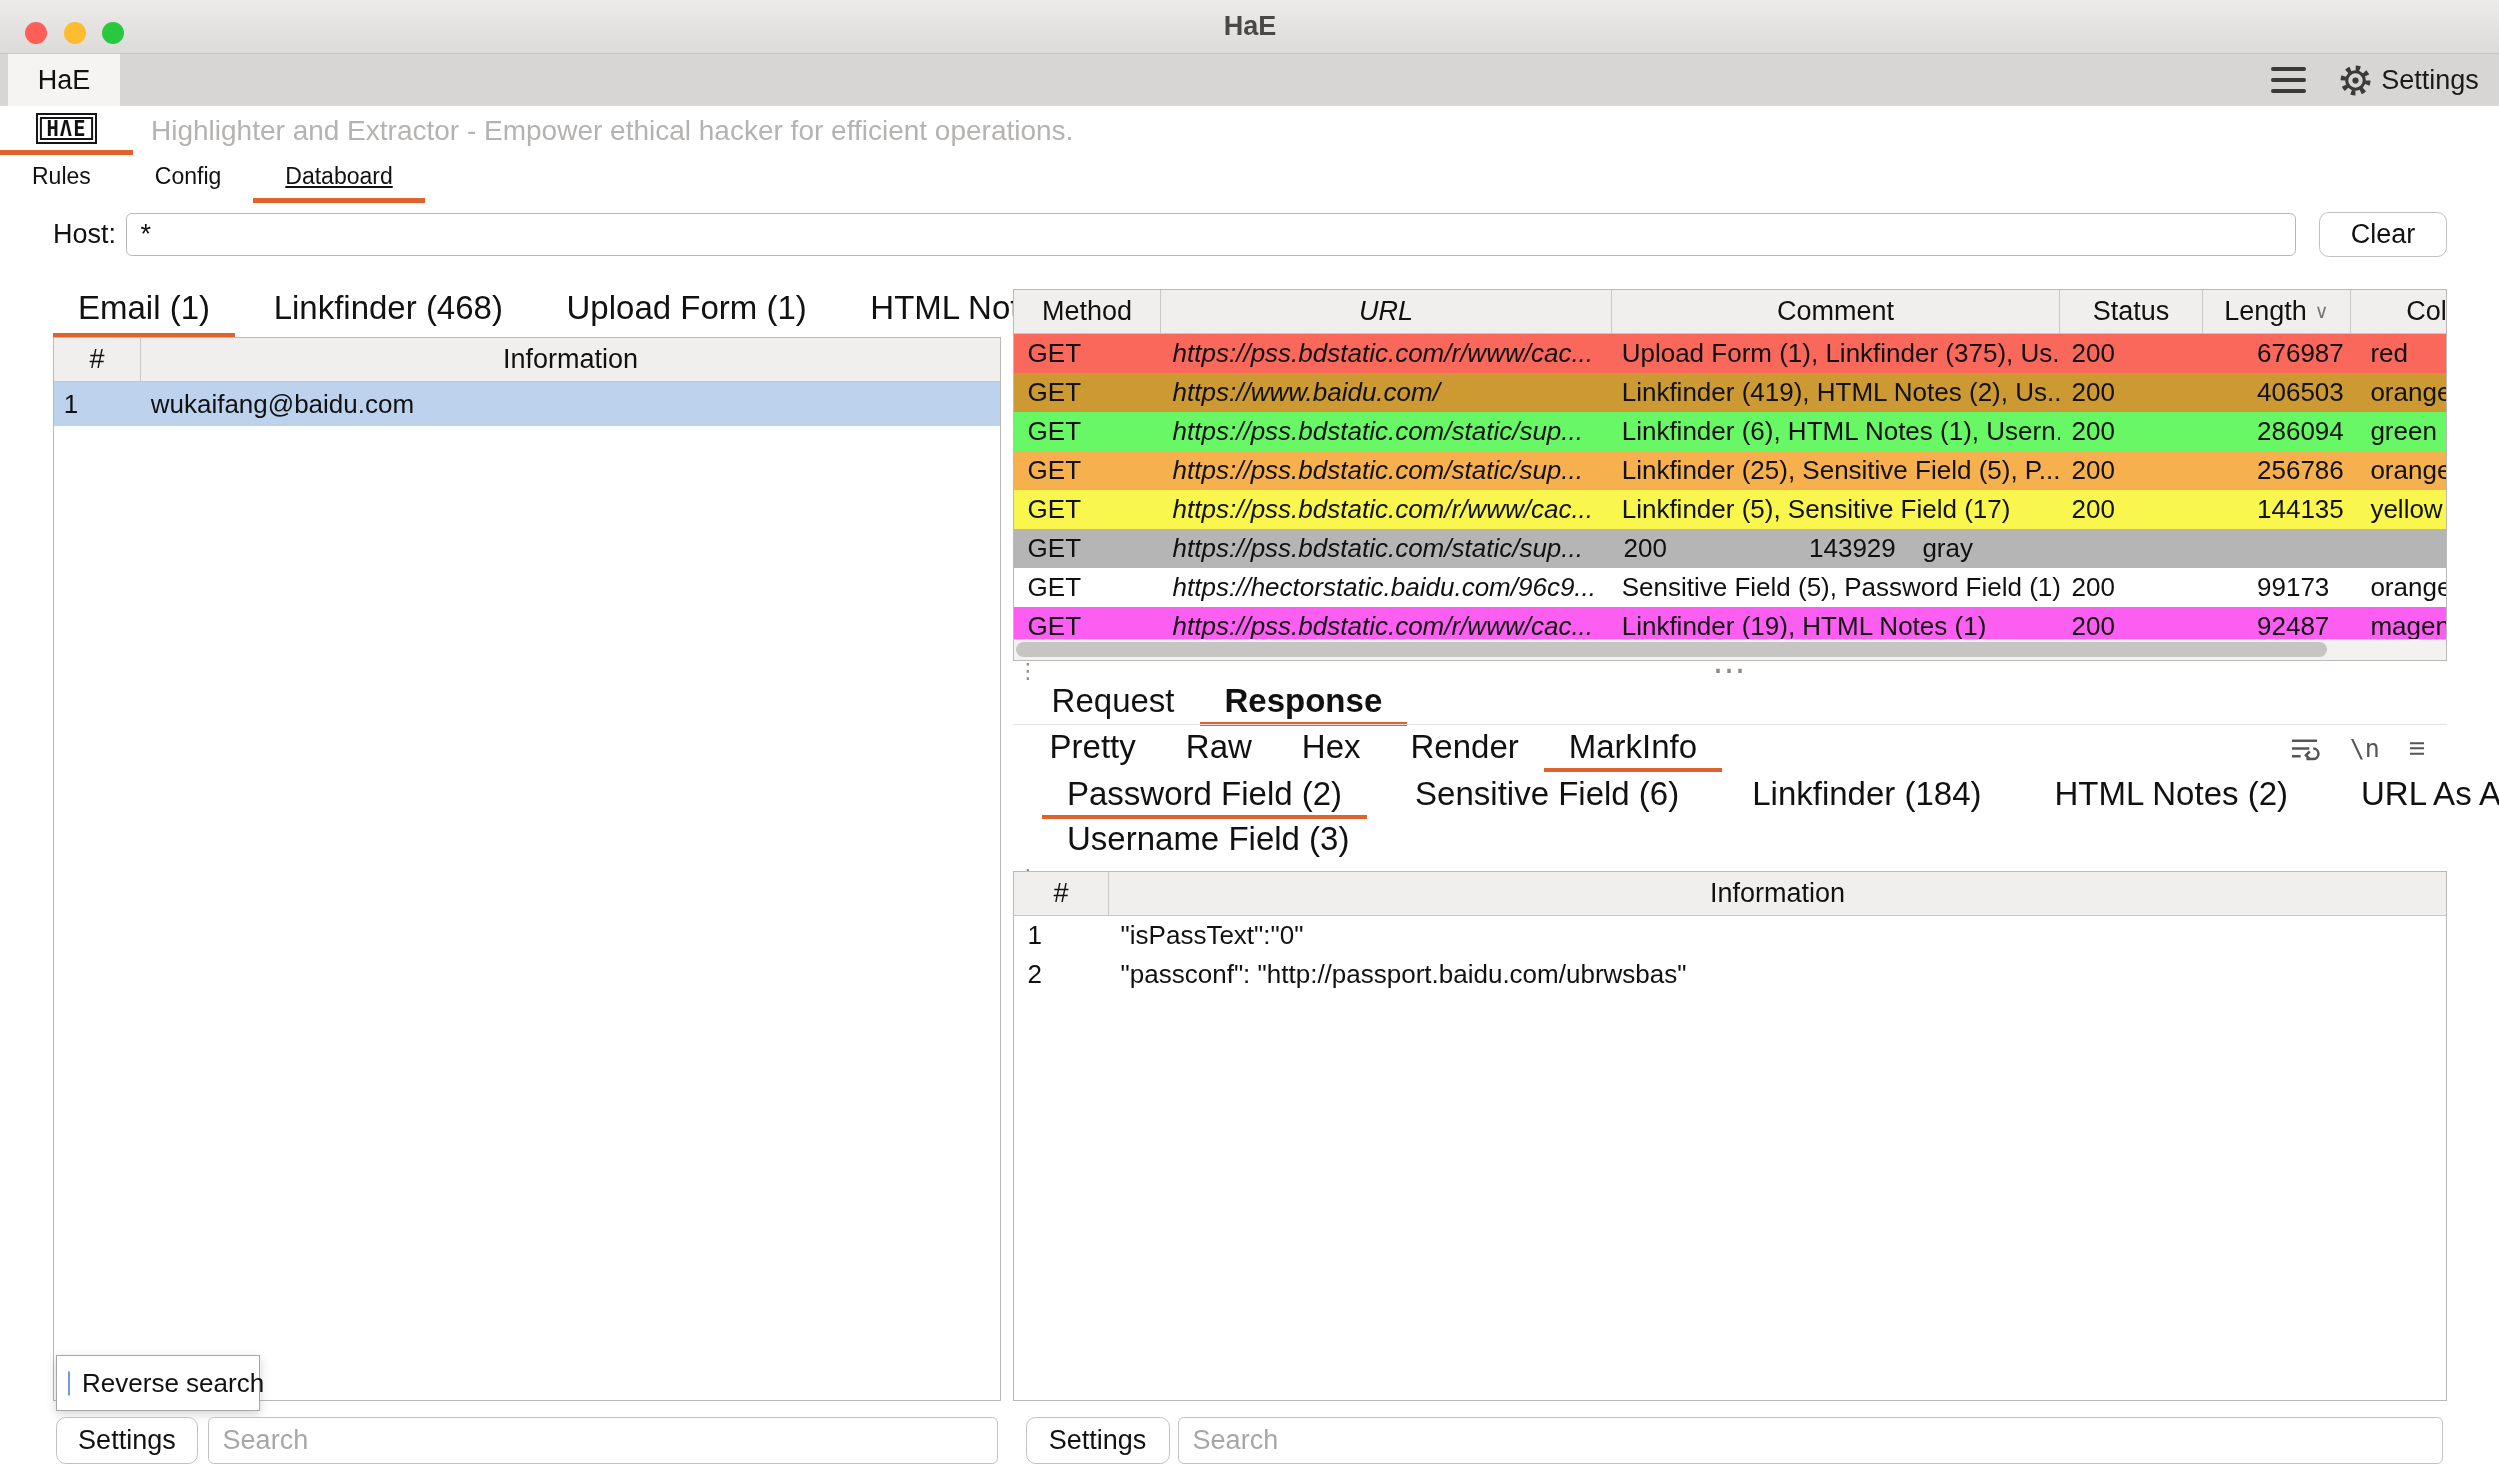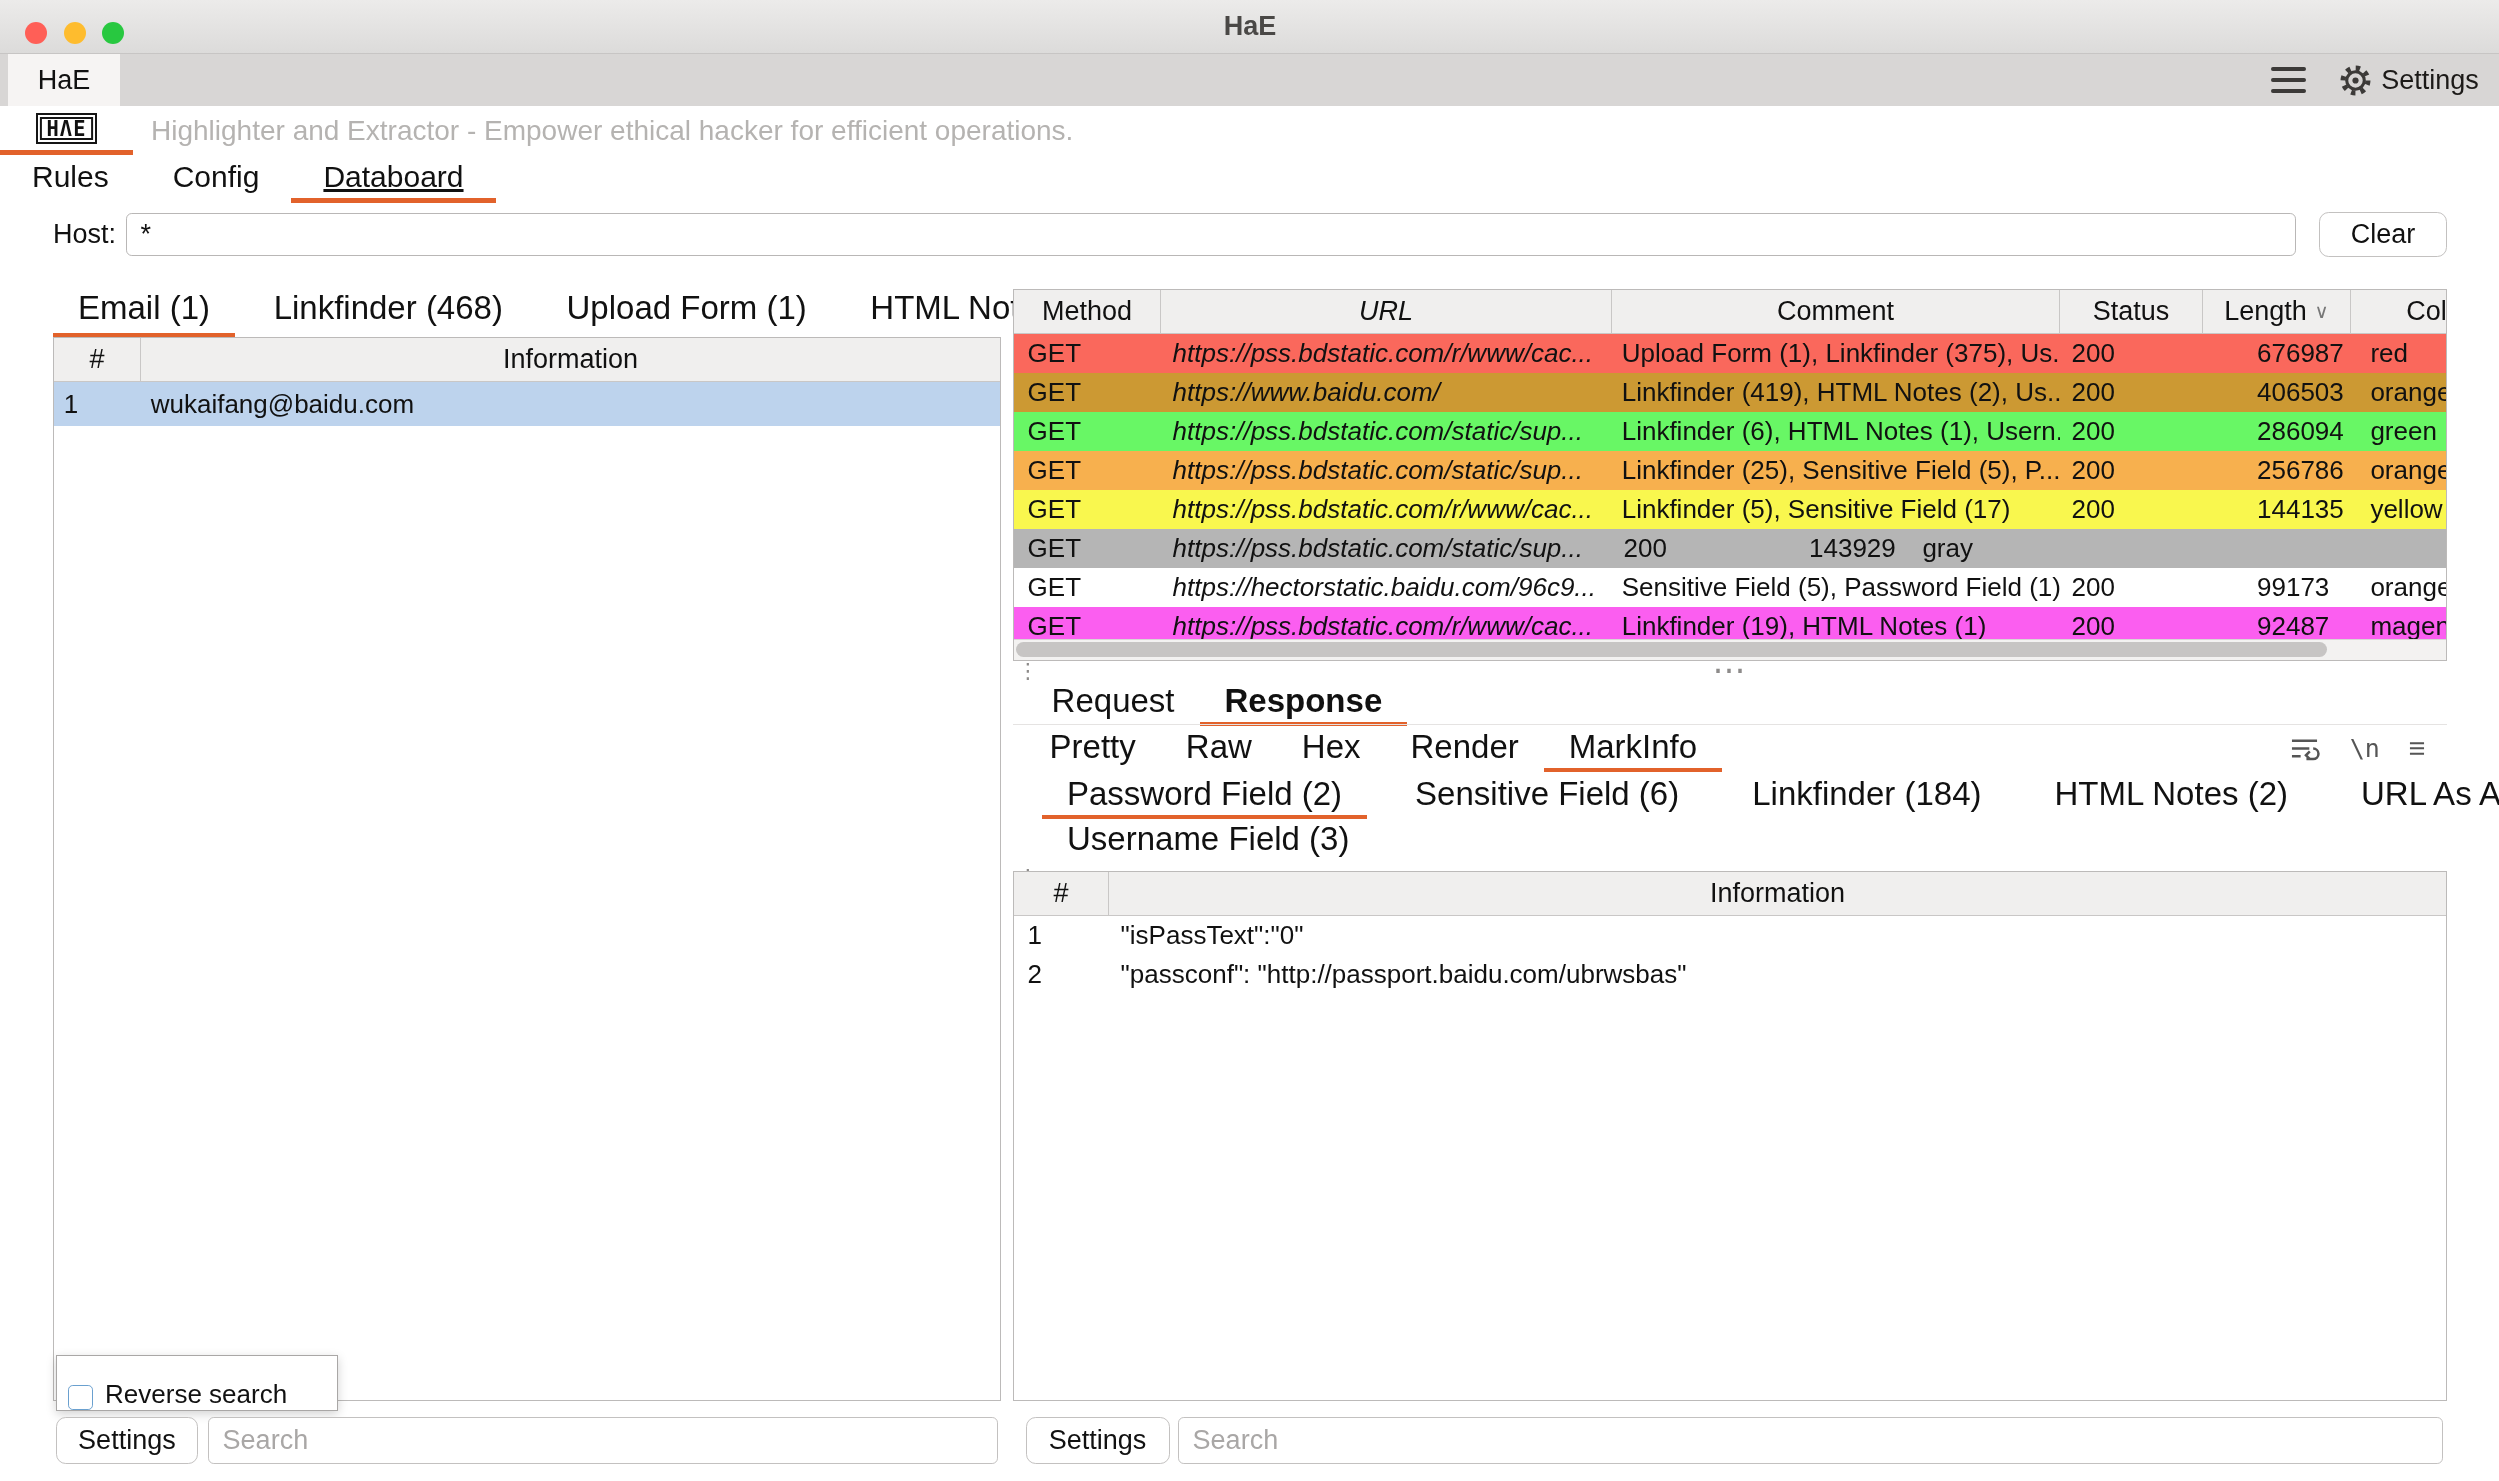--- a/index.html
+++ b/index.html
@@ -26,21 +26,21 @@
   .settings-entry { display:flex; align-items:center; gap:9.7px; font-size:27px; color:#1c1a18; cursor:pointer; }
 
   
   .ext-header { position:absolute; top:107px; left:0; width:2500px; height:48px; background:#fff; }
   .logo-tab { position:absolute; left:0; top:0; width:133px; height:48px; border-bottom:5.8px solid #e2622b; display:flex; align-items:center; justify-content:center; }
   .logo-box { border:2.9px solid #151515; box-shadow:inset 0 0 0 1.9px #fff, inset 0 0 0 3.9px #151515; padding:1.9px 8.7px; font-family:"DejaVu Sans Mono",monospace; font-size:20.4px; font-weight:bold; letter-spacing:1px; color:#111; }
   .subtitle { position:absolute; left:151px; top:0; height:48px; display:flex; align-items:center; color:#b5b3b1; font-size:28px; }
 
   
   .nav-tabs { position:absolute; top:155px; left:0; height:48px; display:flex; }
-  .nav-tab { height:48px; padding:0 32px; display:flex; align-items:center; font-size:30px; border-bottom:5.8px solid transparent; cursor:pointer; }
+  .nav-tab { height:48px; padding:0 32px; display:flex; align-items:center; font-size:23px; border-bottom:5.8px solid transparent; cursor:pointer; }
   .nav-tab.active { border-bottom-color:#e2622b;text-decoration:underline; }
 
   
   .host-bar { position:absolute; top:204px; left:0; width:2500px; height:60px; }
   .host-label { position:absolute; left:53px; top:0; height:60px; display:flex; align-items:center; font-size:27px; }
   .host-input { position:absolute; left:126px; top:8.7px; width:2170px; height:43px; border:1px solid #b9b7b6; border-radius:5.8px; font-size:27px; padding:0 13.6px; font-family:inherit; color:#111; background:#fff; }
   .btn { background:#fff; border:1px solid #c3c1c0; border-radius:9.7px; font-size:27px; font-family:inherit; color:#111; cursor:pointer; }
   .clear-btn { position:absolute; left:2319px; top:7.8px; width:128px; height:45px; }
 
   
@@ -117,21 +117,21 @@
 
   
   .lp-bottom { position:absolute; top:1134px; left:0; width:948px; height:48px; }
   .lp-settings { position:absolute; left:2.9px; top:0; width:142px; height:47px; }
   .lp-search { position:absolute; left:155px; top:0; width:790px; height:47px; border:1px solid #c3c1c0; border-radius:5.8px; padding:0 13.6px; font-size:27px; font-family:inherit; }
   .rp-bottom { position:absolute; top:1134px; left:0; width:1434px; height:48px; }
   .rp-settings { position:absolute; left:12.6px; top:0; width:144px; height:47px; }
   .rp-search { position:absolute; left:165px; top:0; width:1265px; height:47px; border:1px solid #c3c1c0; border-radius:5.8px; padding:0 13.6px; font-size:27px; font-family:inherit; }
   input::placeholder { color:#a9a7a6; }
 
-  .reverse-search { position:absolute; left:2.9px; top:1072px; width:282px; height:56px; background:#fff; border:1.9px solid #a9a7a6; display:flex; align-items:flex-end; gap:11.6px; padding-left:11.6px; box-shadow:0 2.9px 9.7px rgba(0,0,0,0.18); }
+  .reverse-search { position:absolute; left:2.9px; top:1072px; width:204px; height:56px; background:#fff; border:1.9px solid #a9a7a6; display:flex; align-items:center; gap:11.6px; padding-left:11.6px; box-shadow:0 2.9px 9.7px rgba(0,0,0,0.18); }
   .rs-checkbox { width:25px; height:25px; appearance:none; -webkit-appearance:none; border:1.9px solid #6aa0cf; border-radius:4.8px; background:#fff; cursor:pointer; }
   .rs-label { font-size:26px; white-space:nowrap; }
 </style>
 </head>
 <body>
 
 <div class="titlebar">
   <div class="traffic">
     <span class="light light-red"></span>
     <span class="light light-yellow"></span>

